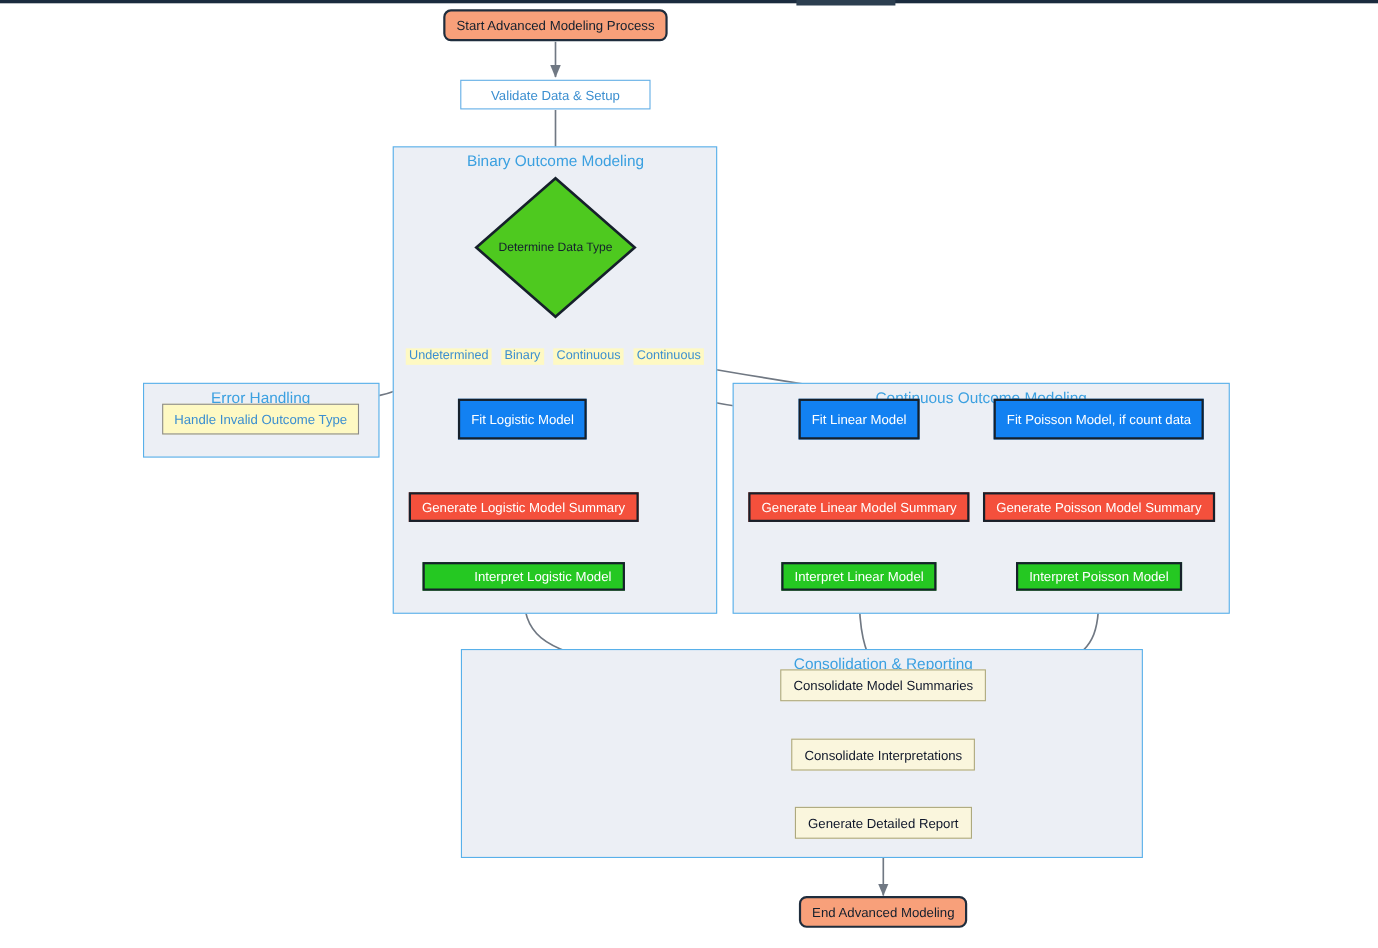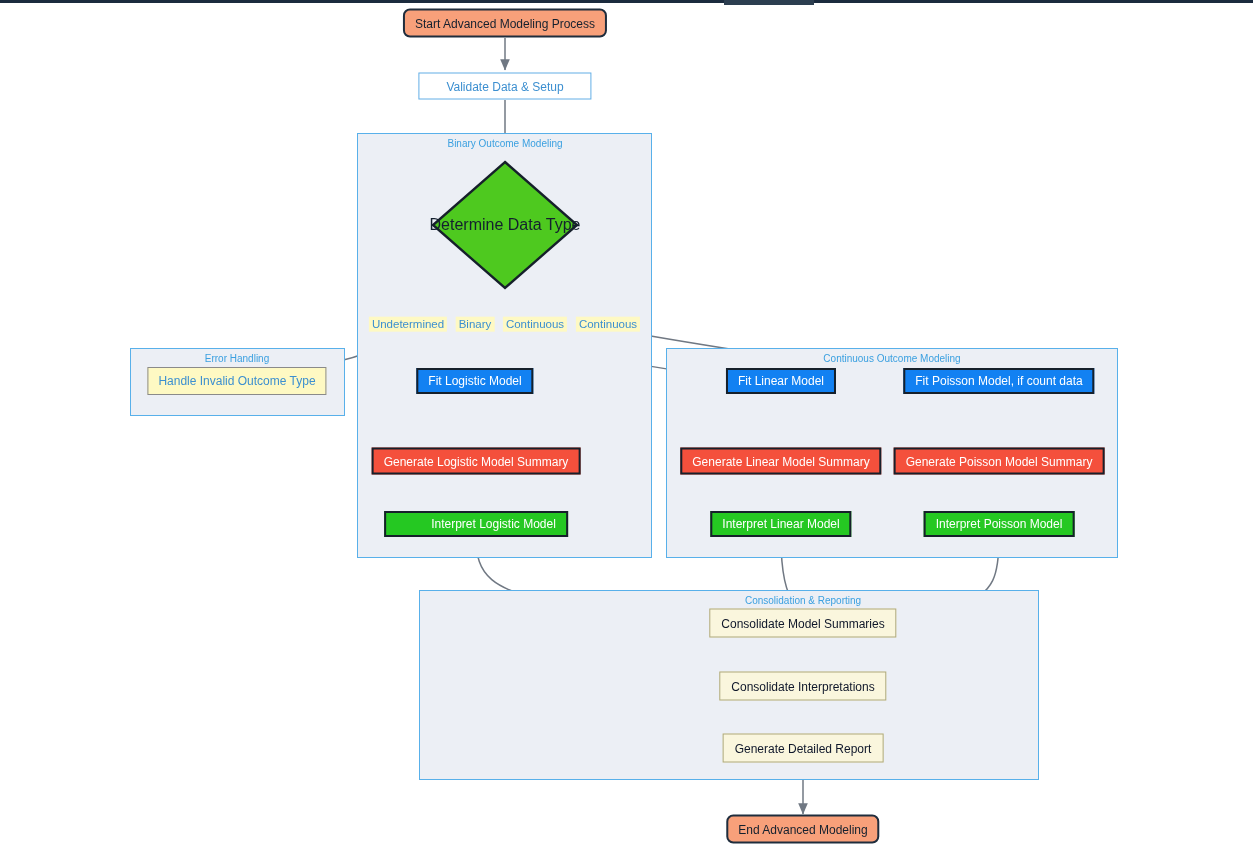--- a/index.html
+++ b/index.html
@@ -36,21 +36,21 @@
   }
   .subgraph {
     position: absolute;
     background: #eceff5;
     border: 1.4px solid #58b0ea;
     box-sizing: border-box;
   }
   .subgraph-title {
     position: absolute;
     color: #3ba0e0;
-    font-size: 10px;
+    font-size: 14px;
     white-space: nowrap;
     transform: translateX(-50%);
     background: transparent;
   }
   .node {
     position: absolute;
     box-sizing: border-box;
     display: flex;
     align-items: center;
     justify-content: center;
@@ -71,21 +71,21 @@
     background: #ffffff;
     border: 1.4px solid #62aee6;
     color: #3c8fd0;
     height: 27px;
     padding: 0 27px;
   }
   .n-blue {
     background: #1281f2;
     border: 2.4px solid #16202b;
     color: #ffffff;
-    height: 26px;
+    height: 37px;
     padding: 0 10px;
   }
   .n-red {
     background: #f4503c;
     border: 2.4px solid #16202b;
     color: #ffffff;
     height: 27px;
     padding: 0 10px;
   }
   .n-green {
@@ -116,21 +116,21 @@
     align-items: center;
     justify-content: center;
   }
   .n-diamond .dshape {
     position: absolute;
     left: 0; top: 0;
     width: 100%; height: 100%;
   }
   .n-diamond .dlabel {
     position: relative;
-    font-size: 16px;
+    font-size: 11px;
     color: #14202e;
     white-space: nowrap;
     text-align: right;
   }
   .edge-label {
     position: absolute;
     transform: translate(-50%, -50%);
     background: #fef9c3;
     color: #3c8fd0;
     font-size: 11.5px;

